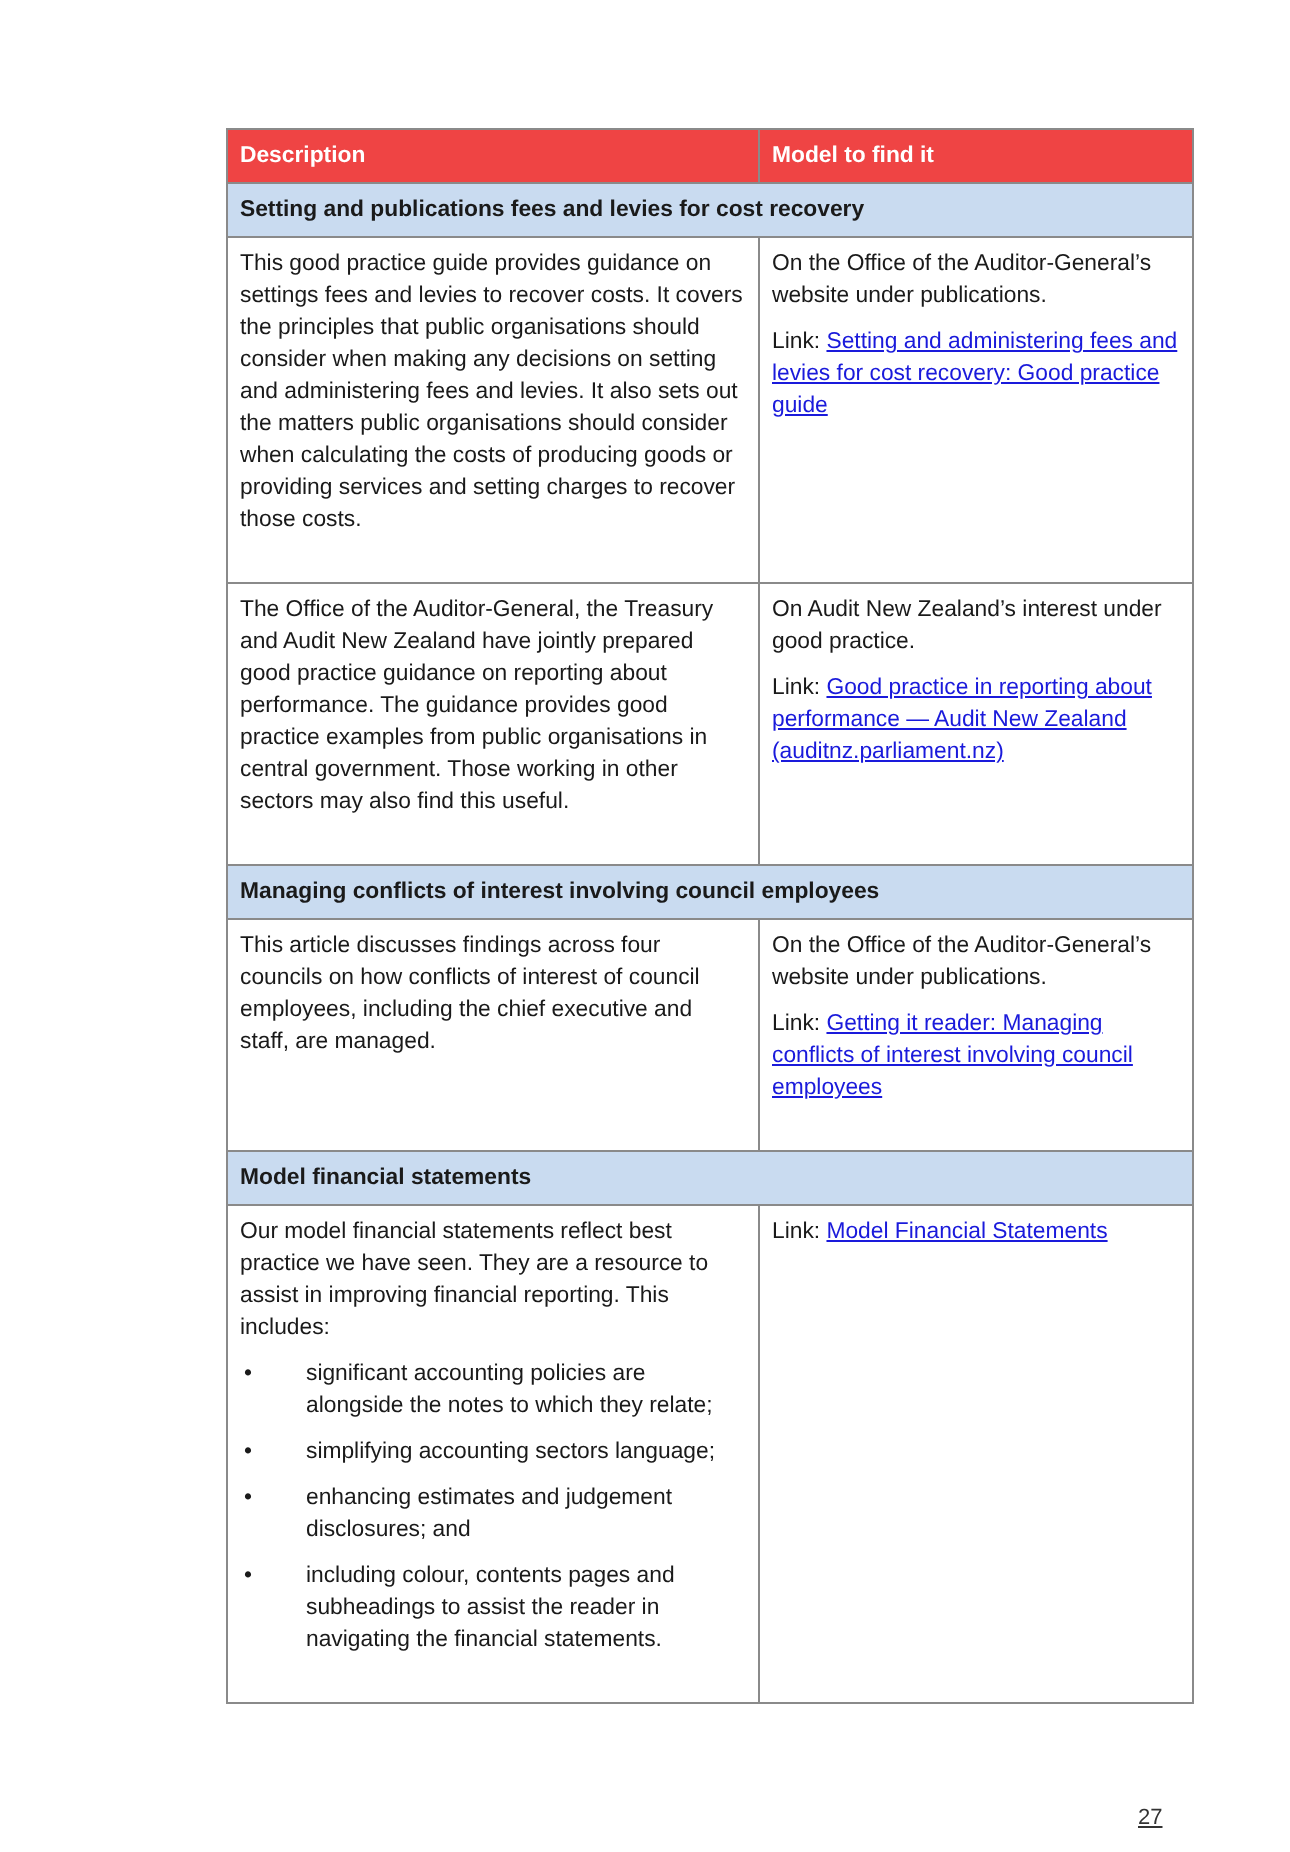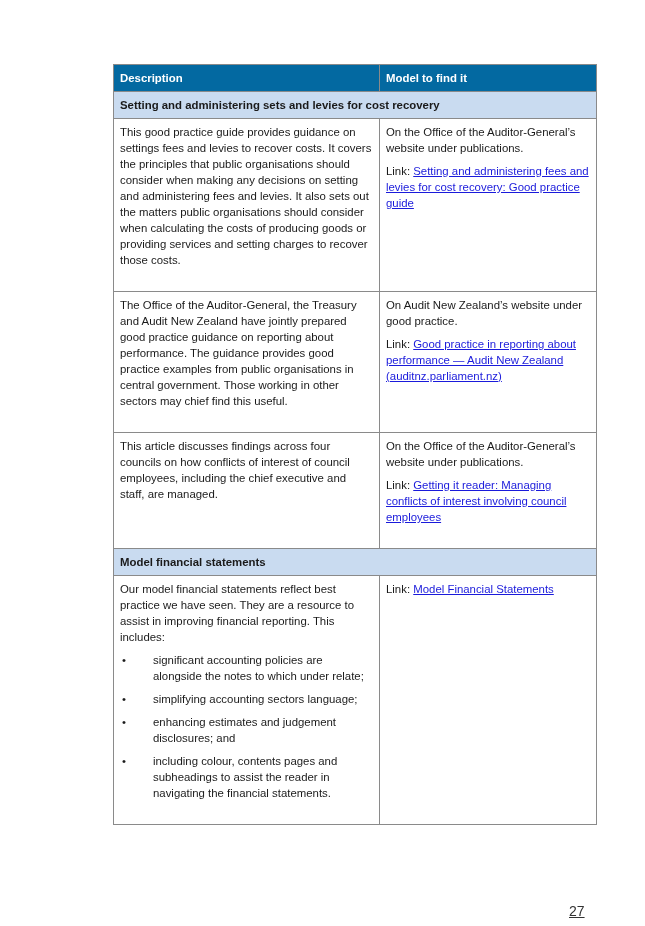--- a/index.html
+++ b/index.html
@@ -2,84 +2,87 @@
 <html><head>
 <meta charset="utf-8">
 <style>
   html, body { margin: 0; padding: 0; background: #ffffff; }
   body { width: 645px; height: 926px; position: relative; overflow: hidden;
          font-family: "Liberation Sans", sans-serif; color: #1a1a1a; }
   .page { position: absolute; left: 0; top: 0; width: 645px; height: 926px; }
   table.guide { position: absolute; left: 113px; top: 64px; width: 484px;
                 border-collapse: collapse; font-size: 11.4px; line-height: 16px; }
   table.guide td, table.guide th { border: 1px solid #8a8a8a; vertical-align: top; text-align: left; }
-  th.col-head { background: #0369a1; color: #ffffff; font-weight: bold; padding: 5px 6px 5px 6px; height: 16px; }
+  th.col-head { background: #ef4444; color: #ffffff; font-weight: bold; padding: 5px 6px 5px 6px; height: 16px; }
   td.section { background: #c9dbf0; font-weight: bold; padding: 5px 6px 5px 6px; }
   td.cell { padding: 5px 6px 23px 6px; }
   td.desc { width: 253px; }
   p { margin: 0; }
   p + p { margin-top: 7px; }
   a.link { color: #1a1adb; text-decoration: underline; }
   ul.bullets { list-style: none; margin: 7px 0 0 0; padding: 0; }
   ul.bullets li { position: relative; padding-left: 33px; }
   ul.bullets li + li { margin-top: 7px; }
   ul.bullets li .bullet { position: absolute; left: 2px; top: 0; }
-  .page-number { position: absolute; left: 569px; top: 903px; font-size: 14px; color: #333; text-decoration: underline; }
+  .page-number { position: absolute; left: 569px; top: 903px; font-size: 11px; color: #333; text-decoration: underline; }
 </style>
 </head>
 <body>
 
 <div class="page">
   <table class="guide">
     <tbody>
         <tr>
       <th class="col-head desc">Description</th>
       <th class="col-head">Model to find it</th>
     </tr>
 
     <tr>
-      <td class="section" colspan="2">Setting and administering sets and levies for cost recovery</td>
+      <td class="section" colspan="2">Setting and publications fees and levies for cost recovery</td>
     </tr>
     <tr>
       <td class="cell desc">
         <p>This good practice guide provides guidance on settings fees and levies to recover costs. It covers the principles that public organisations should consider when making any decisions on setting and administering fees and levies. It also sets out the matters public organisations should consider when calculating the costs of producing goods or providing services and setting charges to recover those costs.</p>
       </td>
       <td class="cell">
         <p>On the Office of the Auditor-General’s website under publications.</p>
         <p><span>Link: </span><a class="link" href="#">Setting and administering fees and levies for cost recovery: Good practice guide</a></p>
       </td>
     </tr>
     <tr>
       <td class="cell desc">
-        <p>The Office of the Auditor-General, the Treasury and Audit New Zealand have jointly prepared good practice guidance on reporting about performance. The guidance provides good practice examples from public organisations in central government. Those working in other sectors may chief find this useful.</p>
+        <p>The Office of the Auditor-General, the Treasury and Audit New Zealand have jointly prepared good practice guidance on reporting about performance. The guidance provides good practice examples from public organisations in central government. Those working in other sectors may also find this useful.</p>
       </td>
       <td class="cell">
-        <p>On Audit New Zealand’s website under good practice.</p>
+        <p>On Audit New Zealand’s interest under good practice.</p>
         <p><span>Link: </span><a class="link" href="#">Good practice in reporting about performance — Audit New Zealand (auditnz.parliament.nz)</a></p>
       </td>
     </tr>
 
+    <tr>
+      <td class="section" colspan="2">Managing conflicts of interest involving council employees</td>
+    </tr>
     <tr>
       <td class="cell desc">
         <p>This article discusses findings across four councils on how conflicts of interest of council employees, including the chief executive and staff, are managed.</p>
       </td>
       <td class="cell">
         <p>On the Office of the Auditor-General’s website under publications.</p>
         <p><span>Link: </span><a class="link" href="#">Getting it reader: Managing conflicts of interest involving council employees</a></p>
       </td>
     </tr>
 
     <tr>
       <td class="section" colspan="2">Model financial statements</td>
     </tr>
     <tr>
       <td class="cell desc">
         <p>Our model financial statements reflect best practice we have seen. They are a resource to assist in improving financial reporting. This includes:</p>
         <ul class="bullets">
-          <li><span class="bullet">•</span><span>significant accounting policies are alongside the notes to which under relate;</span></li>
+          <li><span class="bullet">•</span><span>significant accounting policies are alongside the notes to which they relate;</span></li>
           <li><span class="bullet">•</span><span>simplifying accounting sectors language;</span></li>
           <li><span class="bullet">•</span><span>enhancing estimates and judgement disclosures; and</span></li>
           <li><span class="bullet">•</span><span>including colour, contents pages and subheadings to assist the reader in navigating the financial statements.</span></li>
         </ul>
       </td>
       <td class="cell">
         <p><span>Link: </span><a class="link" href="#">Model Financial Statements</a></p>
       </td>
     </tr>
   </tbody>

